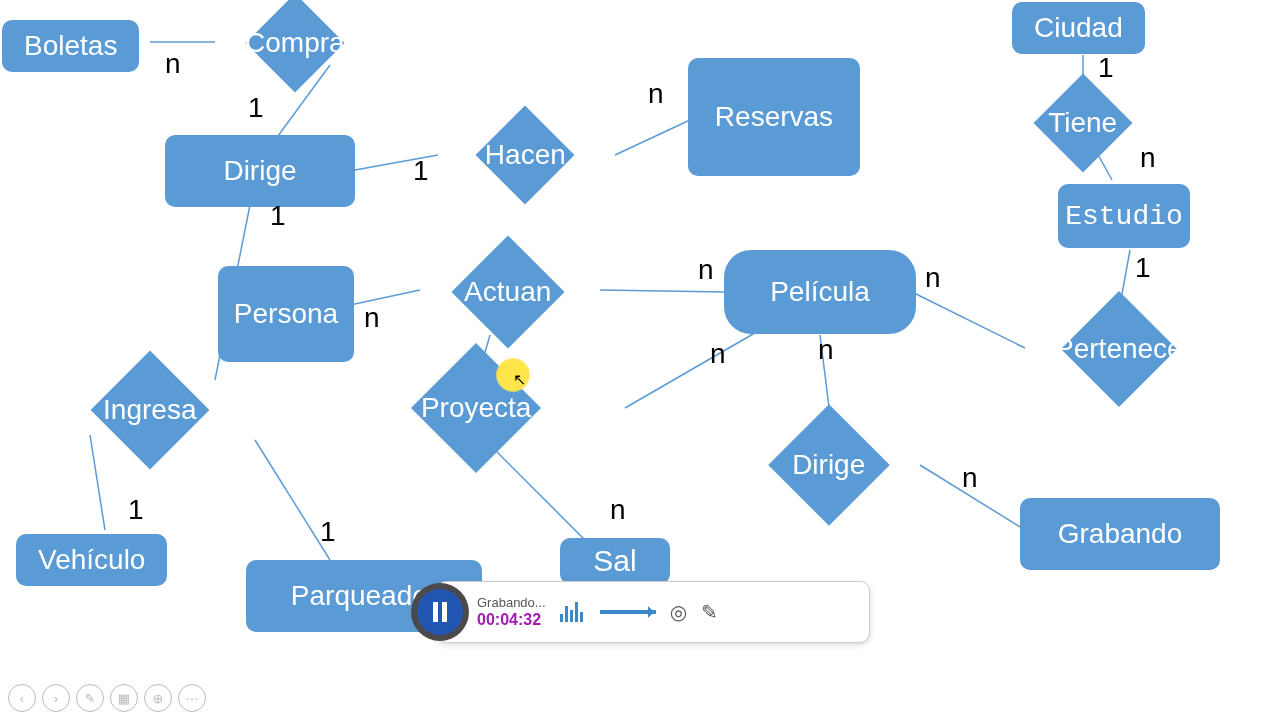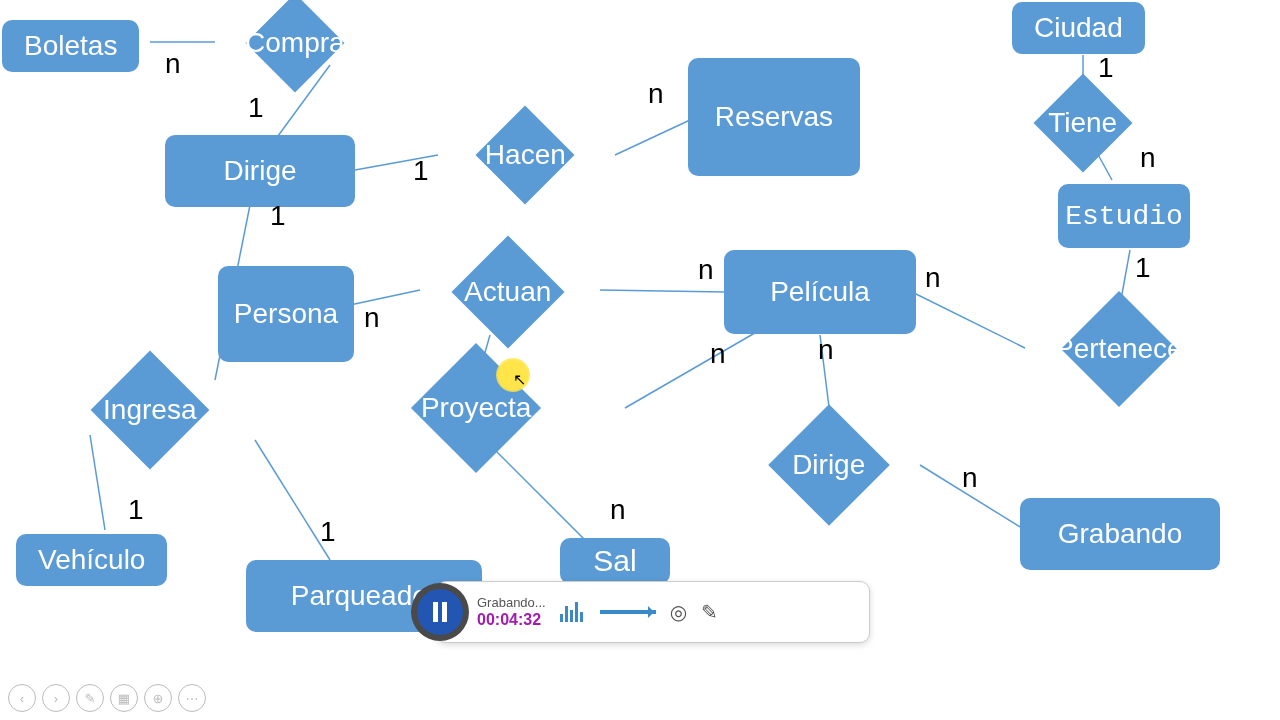--- a/index.html
+++ b/index.html
@@ -140,21 +140,21 @@
   </div>
 <div class="entity" style="left:1012px;top:2px;">
     <span>Ciudad</span>
   </div>
 <div class="entity" style="left:1058px;top:184px;width:132px;height:64px;font-family:Liberation Mono, monospace;">
     <span>Estudio</span>
   </div>
 <div class="entity" style="left:218px;top:266px;width:136px;height:96px;">
     <span>Persona</span>
   </div>
-<div class="entity" style="left:724px;top:250px;width:192px;height:84px;">
+<div class="entity" style="left:724px;top:250px;width:192px;height:84px;border-radius:27px;">
     <span>Película</span>
   </div>
 <div class="entity" style="left:16px;top:534px;">
     <span>Vehículo</span>
   </div>
 <div class="entity" style="left:246px;top:560px;width:236px;height:72px;">
     <span>Parqueader</span>
   </div>
 <div class="entity" style="left:1020px;top:498px;width:200px;height:72px;">
     <span>Grabando</span>

